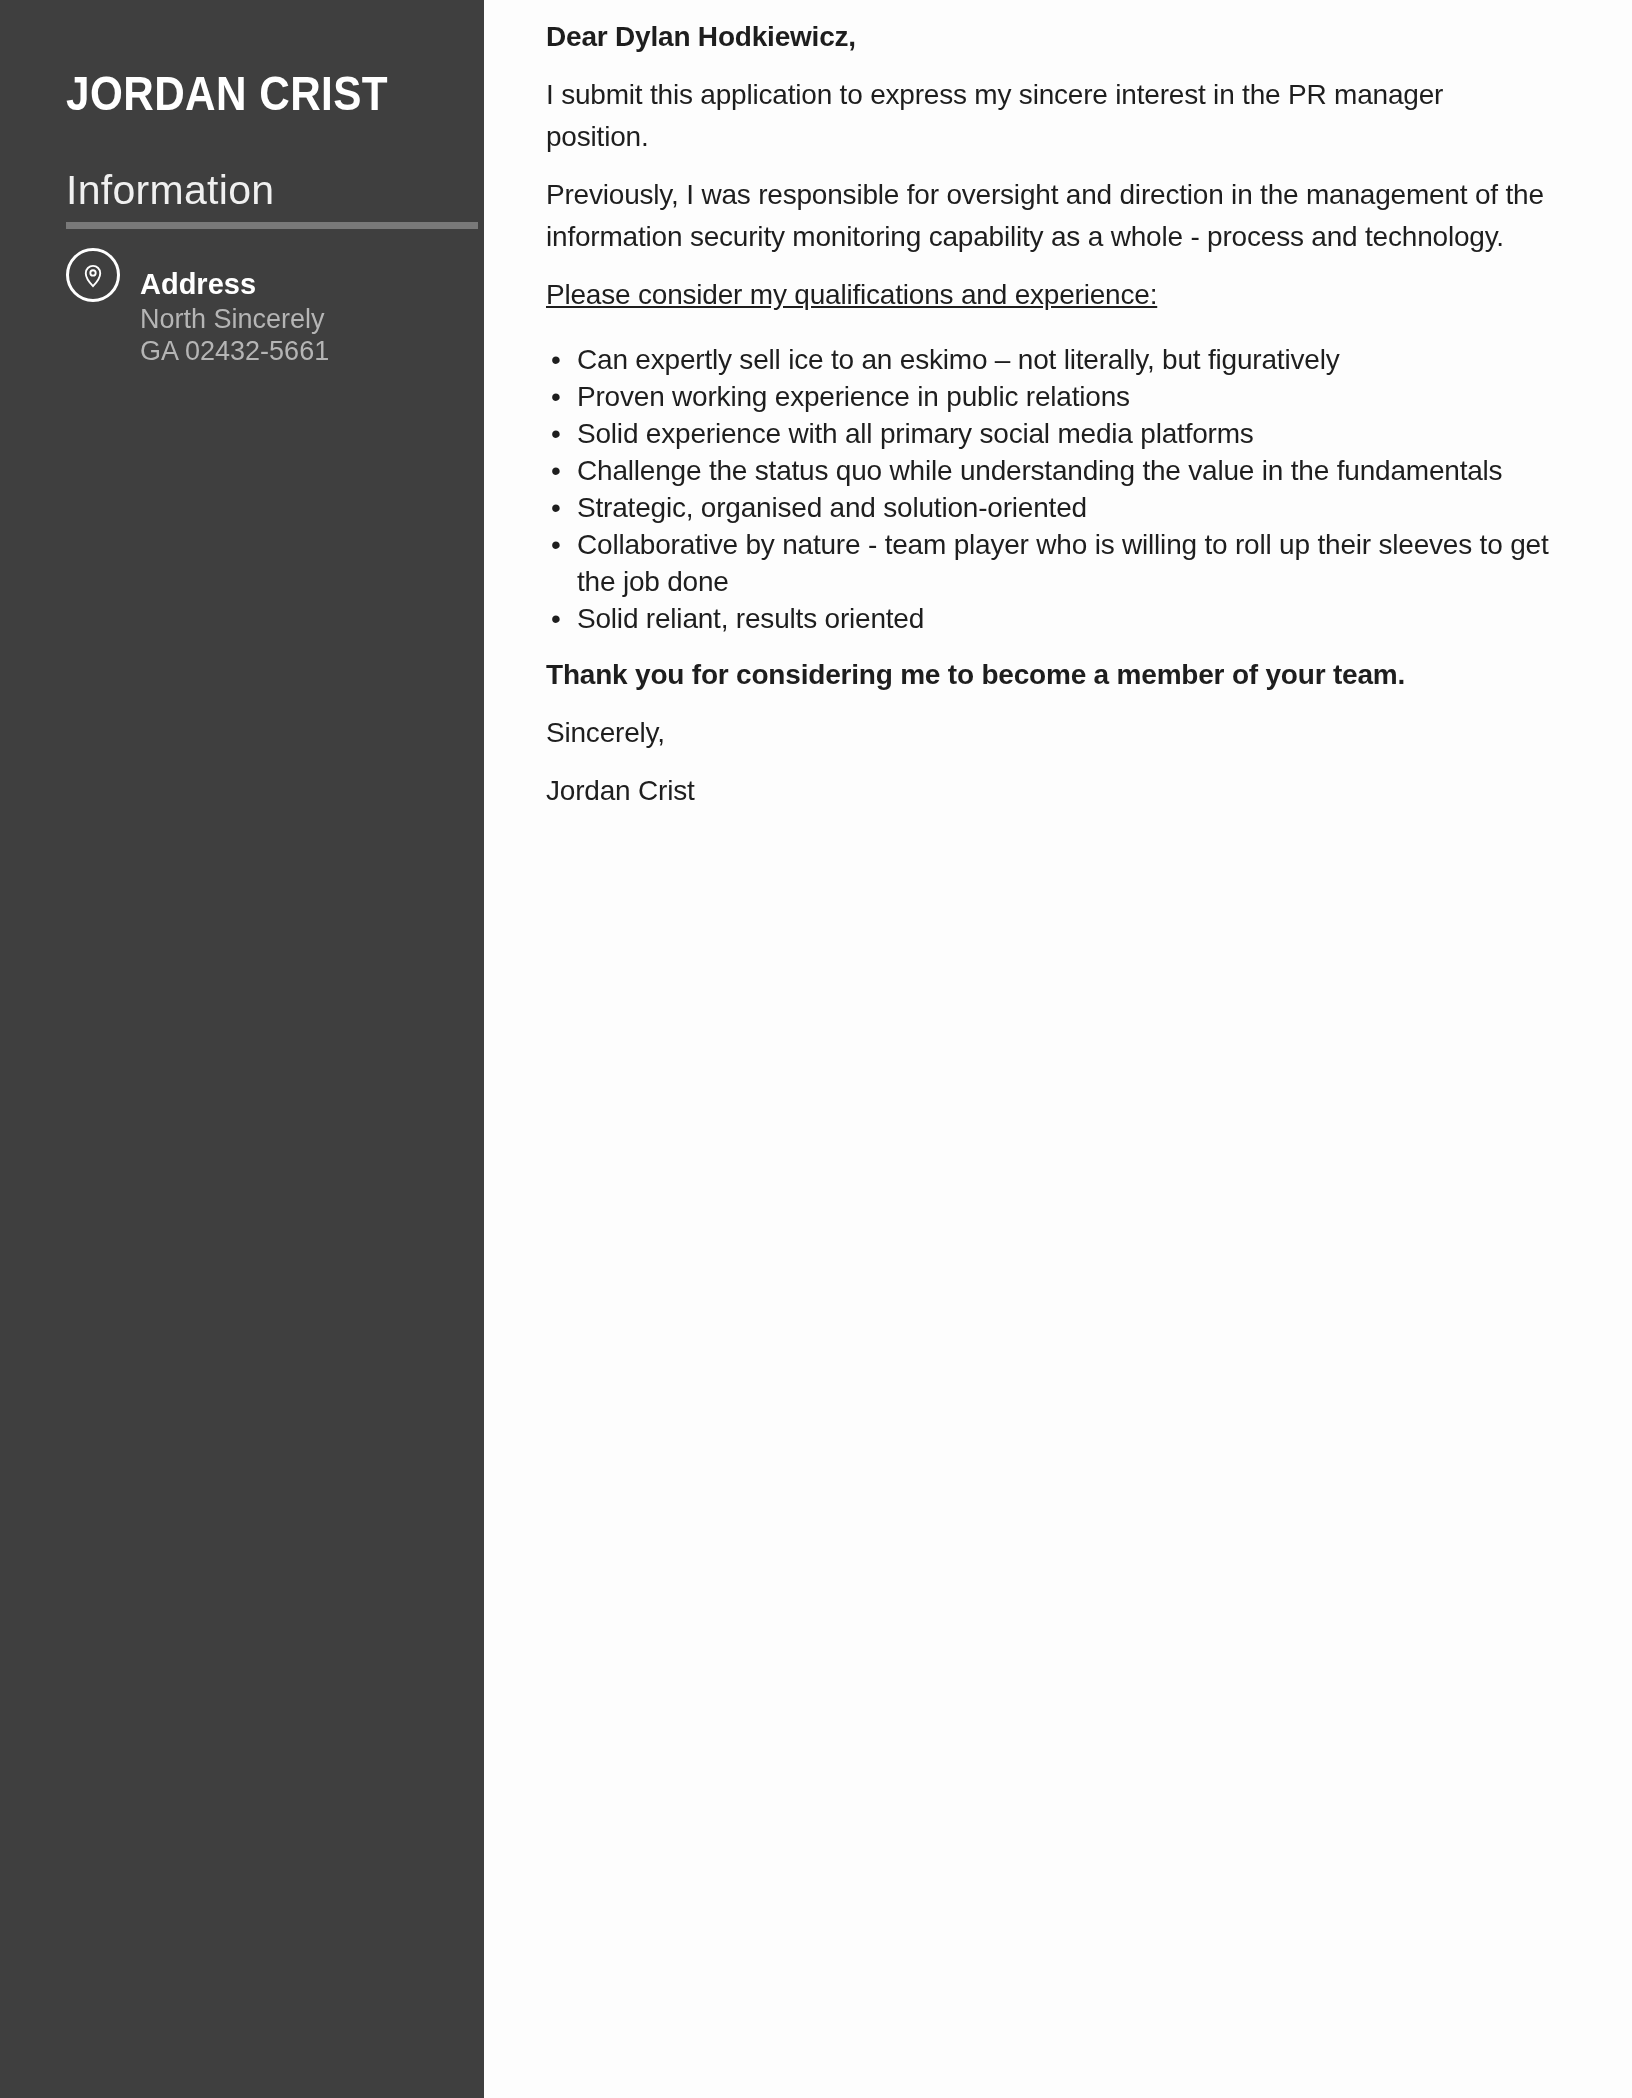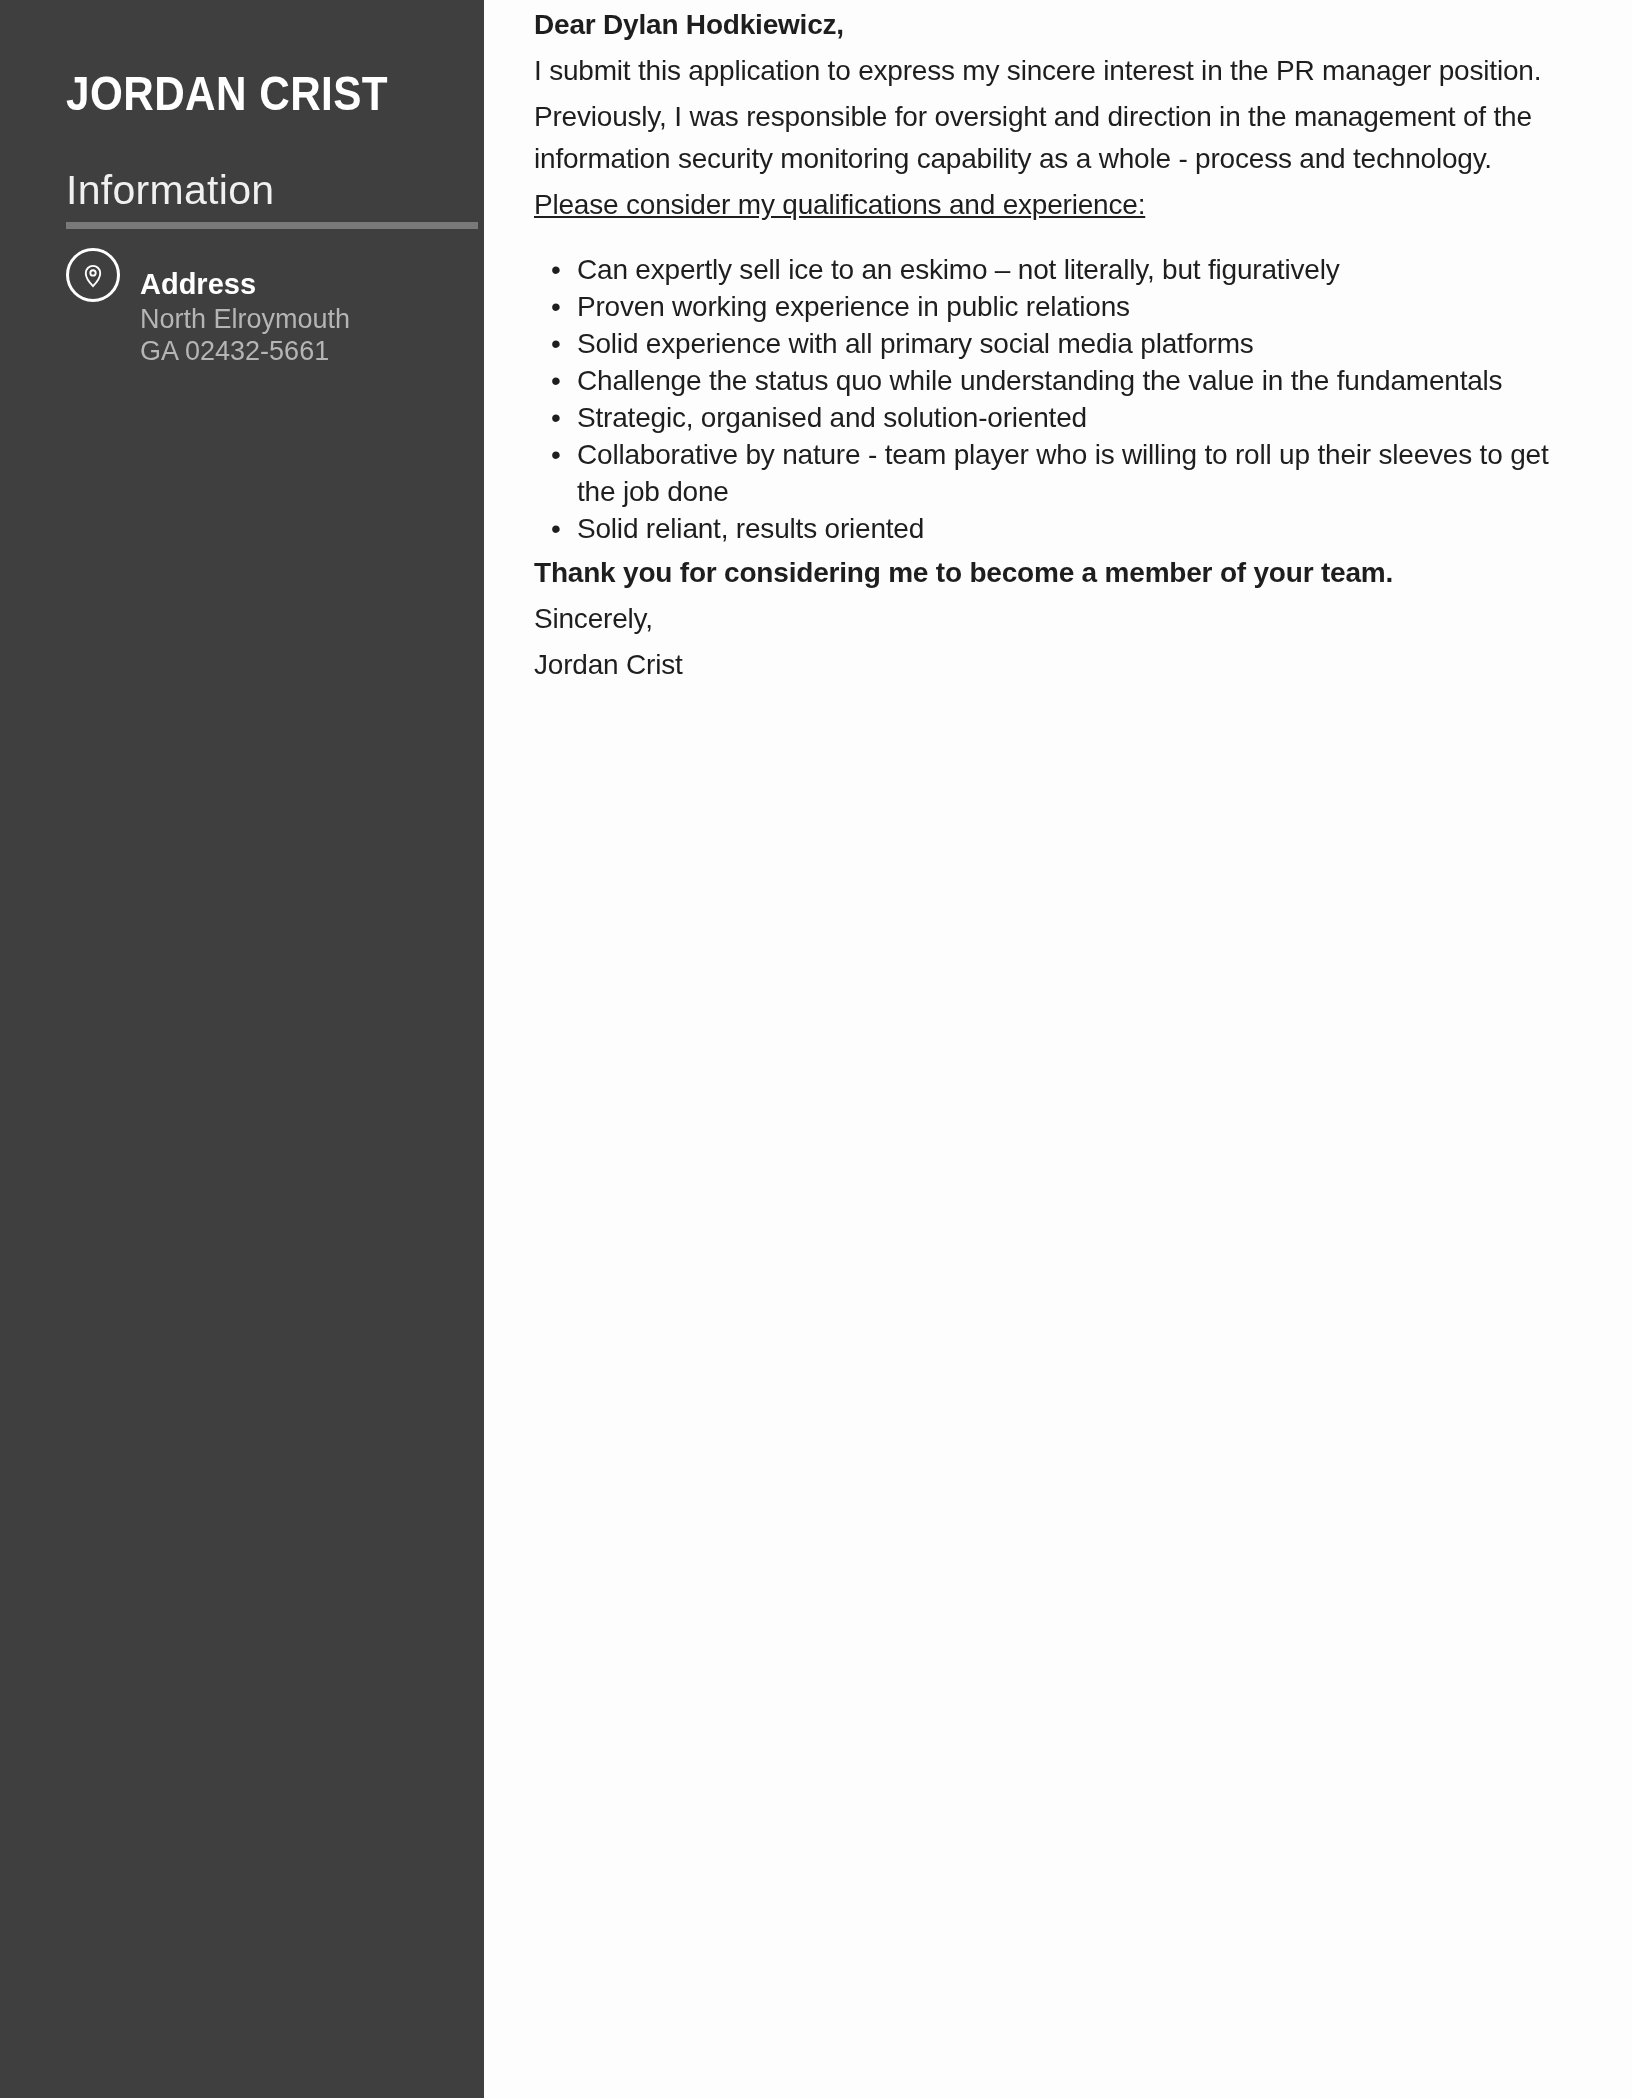--- a/index.html
+++ b/index.html
@@ -83,21 +83,21 @@
   .letter {
     position: absolute;
     left: 530px;
     top: 0;
     width: 1032px;
     color: var(--body-text, #1e1e1e);
     font-size: 28px;
     line-height: 1.5;
     letter-spacing: -0.2px;
   }
-  .letter p { margin: 4px; }
+  .letter p { margin: 16px; }
   .salutation { margin-top: 88px; font-weight: 600; }
   .p1 { margin-top: 28px; }
   .p2 { margin-top: 27px; }
   .p3 { margin-top: 26px; text-decoration: underline; }
   .quals {
     list-style: none;
     margin: 26px 0 0;
     padding: 0;
     line-height: 1.32;
   }
@@ -119,21 +119,21 @@
 
     <div class="address-row">
       <span class="icon-circle">
         <svg viewBox="0 0 24 24" aria-hidden="true">
           <path d="M12 21.5 C 9.2 18.6, 5.8 14.4, 5.8 10.4 A 6.2 6.2 0 1 1 18.2 10.4 C 18.2 14.4, 14.8 18.6, 12 21.5 Z" fill="none" stroke="#ffffff" stroke-width="1.6"></path>
           <circle cx="12" cy="10.2" r="2.3" fill="none" stroke="#ffffff" stroke-width="1.6"></circle>
         </svg>
       </span>
       <div class="address-text">
         <p class="address-label">Address</p>
-        <div class="address-line">North Elroymouth</div>
+        <div class="address-line">North Sincerely</div>
         <div class="address-line">GA 02432-5661</div>
       </div>
     </div>
   </aside>
 
   <main class="letter">
     <p class="salutation">Dear Dylan Hodkiewicz,</p>
     <p class="p1">I submit this application to express my sincere interest in the PR manager position.</p>
     <p class="p2">Previously, I was responsible for oversight and direction in the management of the information security monitoring capability as a whole - process and technology.</p>
     <p class="p3">Please consider my qualifications and experience:</p>

